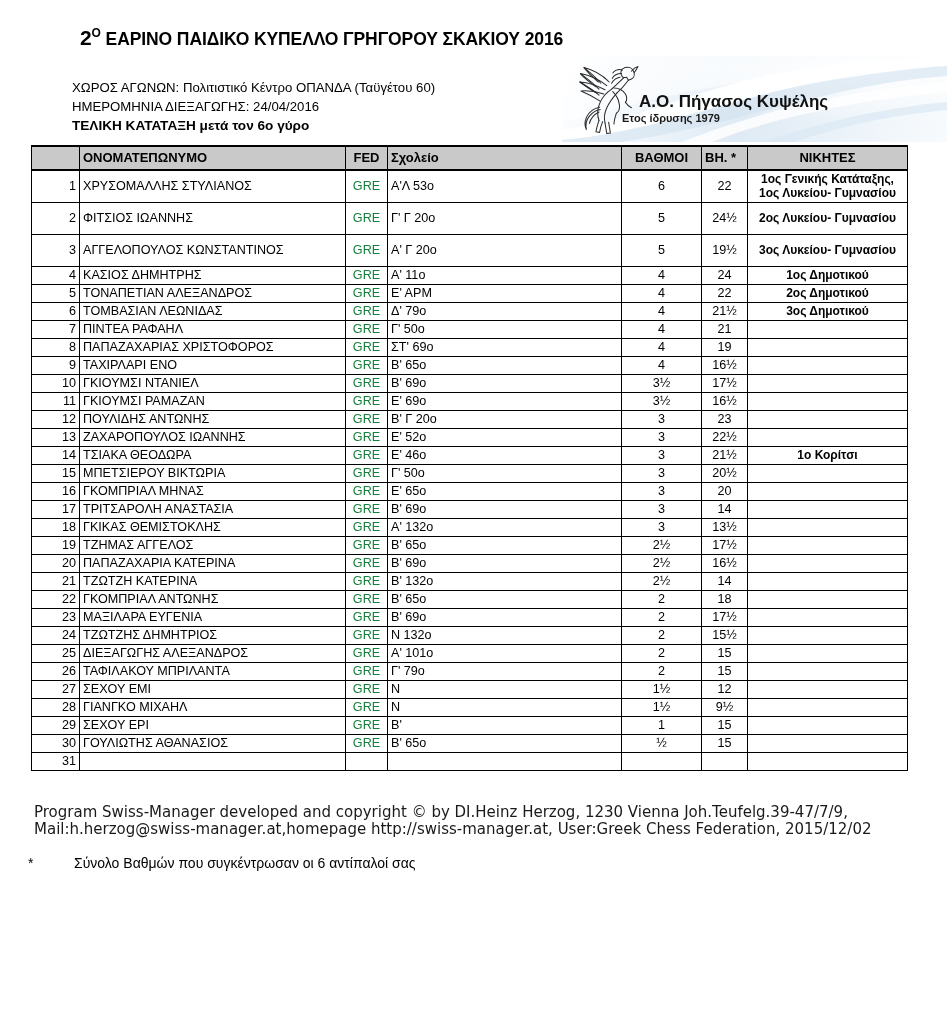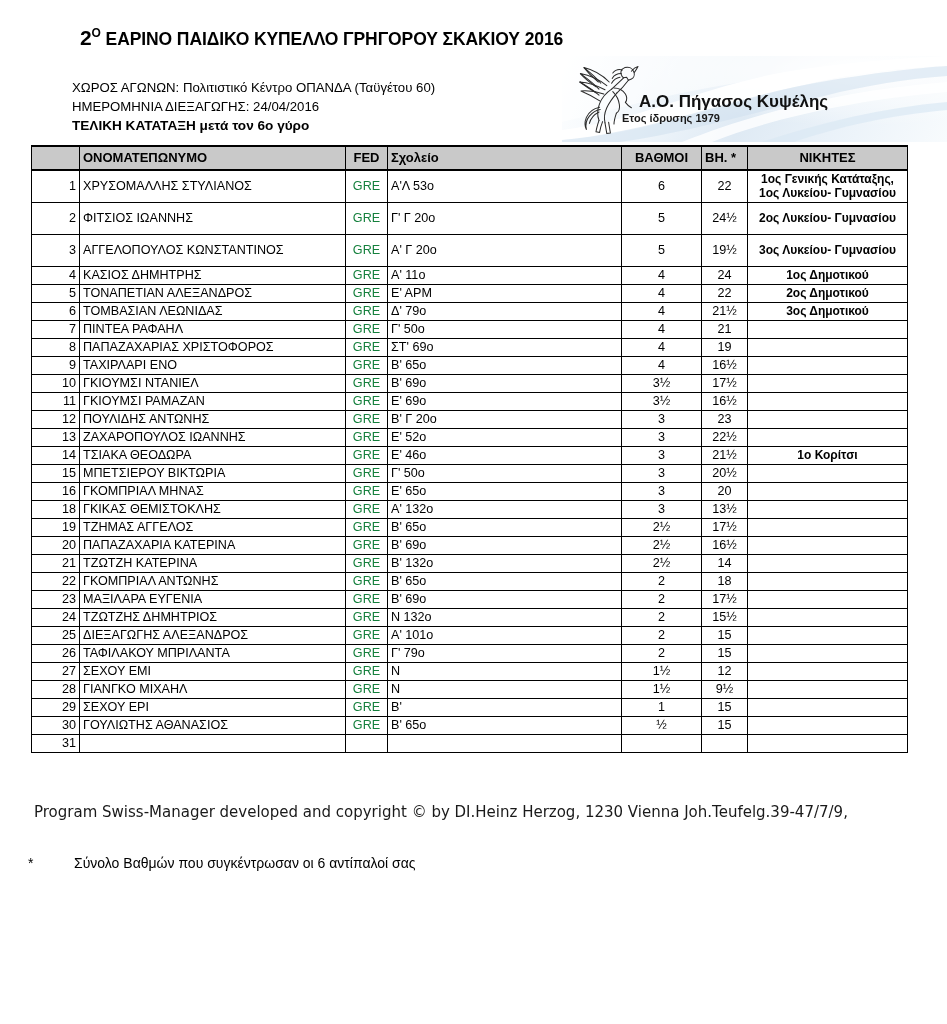--- a/index.html
+++ b/index.html
@@ -408,20 +408,29 @@
         <tr class="row-std">
           <td class="t-rank">16</td>
           <td class="t-name">ΓΚΟΜΠΡΙΑΛ ΜΗΝΑΣ</td>
           <td class="t-fed">GRE</td>
           <td class="t-school">Ε' 65ο</td>
           <td class="t-pts">3</td>
           <td class="t-tb">20</td>
           <td class="t-win"></td>
         </tr>
         <tr class="row-std">
+          <td class="t-rank">17</td>
+          <td class="t-name">ΤΡΙΤΣΑΡΟΛΗ ΑΝΑΣΤΑΣΙΑ</td>
+          <td class="t-fed">GRE</td>
+          <td class="t-school">Β' 69ο</td>
+          <td class="t-pts">3</td>
+          <td class="t-tb">14</td>
+          <td class="t-win"></td>
+        </tr>
+        <tr class="row-std">
           <td class="t-rank">18</td>
           <td class="t-name">ΓΚΙΚΑΣ ΘΕΜΙΣΤΟΚΛΗΣ</td>
           <td class="t-fed">GRE</td>
           <td class="t-school">Α' 132ο</td>
           <td class="t-pts">3</td>
           <td class="t-tb">13½</td>
           <td class="t-win"></td>
         </tr>
         <tr class="row-std">
           <td class="t-rank">19</td>
@@ -539,17 +548,18 @@
           <td class="t-pts"></td>
           <td class="t-tb"></td>
           <td class="t-win"></td>
         </tr>
       </tbody>
   </table>
 </div>
 
 <div id="program-credit">
   <div>Program Swiss-Manager developed and copyright © by DI.Heinz Herzog, 1230 Vienna Joh.Teufelg.39-47/7/9,</div>
+  <div>Mail:h.herzog@swiss-manager.at,homepage http://swiss-manager.at, User:Greek Chess Federation, 2015/12/02</div>
 </div>
 
 <div id="footnote">
   <span class="fn-mark">*</span><span>Σύνολο Βαθμών που συγκέντρωσαν οι 6 αντίπαλοί σας</span>
 </div>
 
 </body></html>

